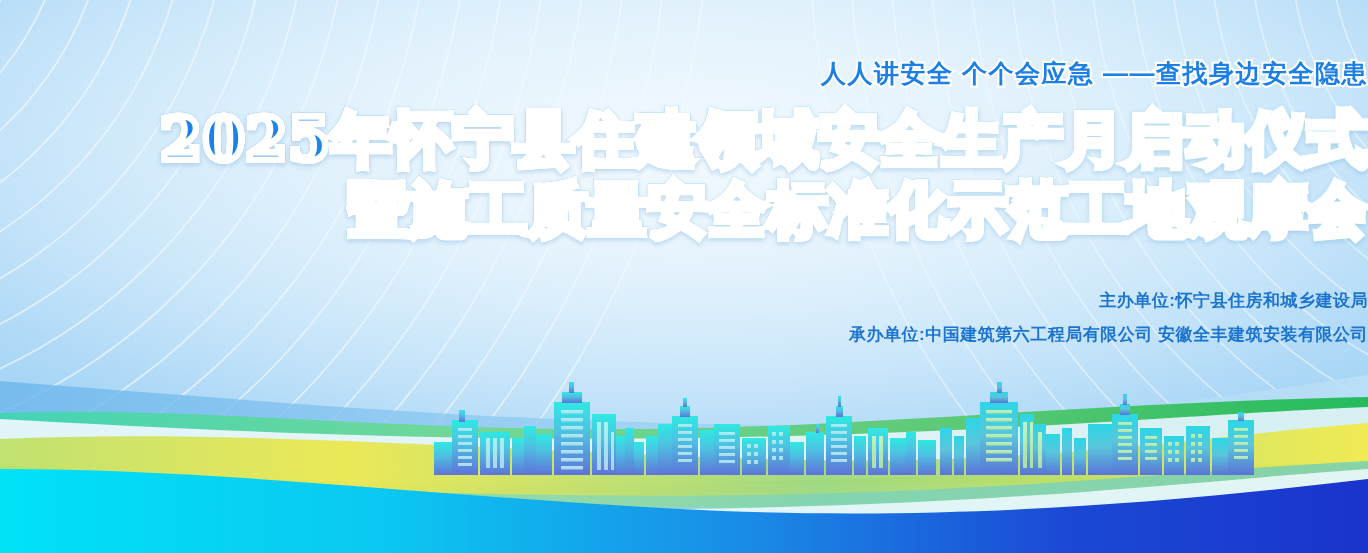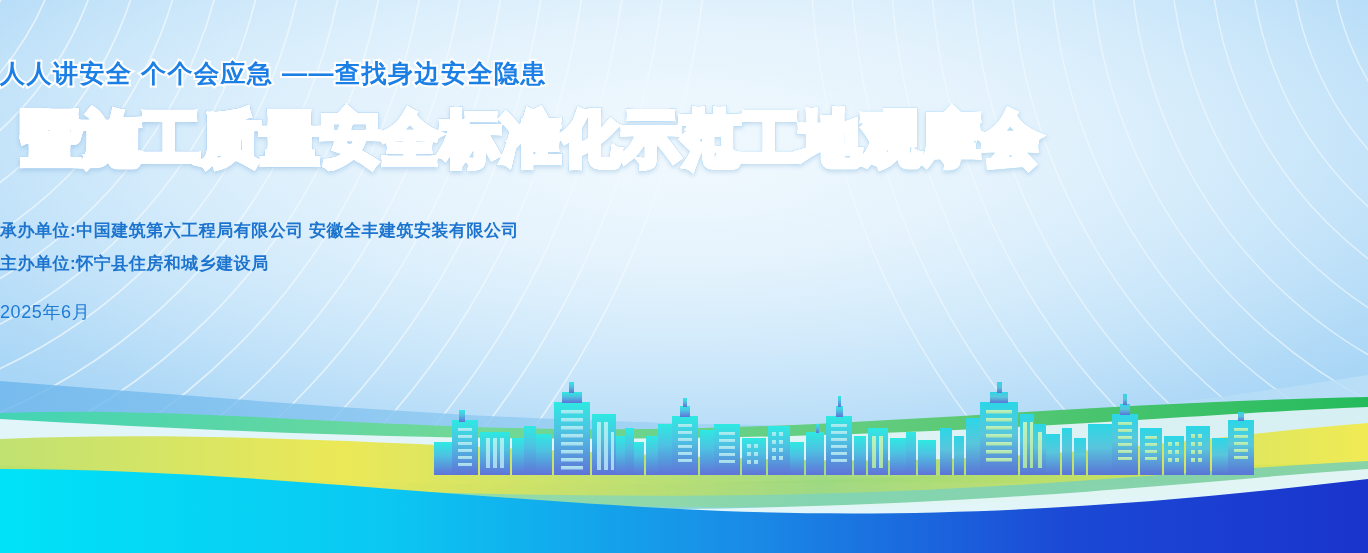--- a/index.html
+++ b/index.html
@@ -21,21 +21,21 @@
 
   
   .landscape{position:absolute;left:0;right:0;bottom:0;height:180px;}
   .landscape svg{width:100%;height:100%;display:block;}
 
   
   .skyline{position:absolute;left:0;right:0;bottom:78px;height:95px;}
   .skyline svg{width:100%;height:100%;display:block;}
 
   
-  .content{position:relative;z-index:6;width:100%;text-align:left;padding-top:58px;}
+  .content{position:relative;z-index:6;width:100%;text-align:right;padding-top:58px;}
 
   .slogan{
     font-size:25px;
     font-weight:bold;
     letter-spacing:1.5px;
     color:#1b7fe6;
     -webkit-text-stroke:4px #ffffff;
     paint-order:stroke fill;
     text-shadow:0 0 1px #fff;
     margin:0 0 16px 0;
@@ -378,23 +378,23 @@
           <rect x="1234" y="69" width="14" height="3"></rect>
         <rect x="1234" y="76" width="14" height="3"></rect>
       </g>
     </svg>
   </div>
 
   <div class="content">
     <div class="slogan">人人讲安全  个个会应急  ——查找身边安全隐患</div>
 
     <div class="title-wrap">
+      <div class="title-line l1">2025年怀宁县住建领域安全生产月启动仪式</div>
       <div class="title-line l2">暨施工质量安全标准化示范工地观摩会</div>
     </div>
 
     <div class="org-block">
+      <div class="org-line">主办单位:怀宁县住房和城乡建设局</div>
       <div class="org-line">承办单位:中国建筑第六工程局有限公司   安徽全丰建筑安装有限公司</div>
-      <div class="org-line">主办单位:怀宁县住房和城乡建设局</div>
-      <div class="date-line">2025年6月</div>
     </div>
   </div>
 
 </div>
 
 </body></html>

